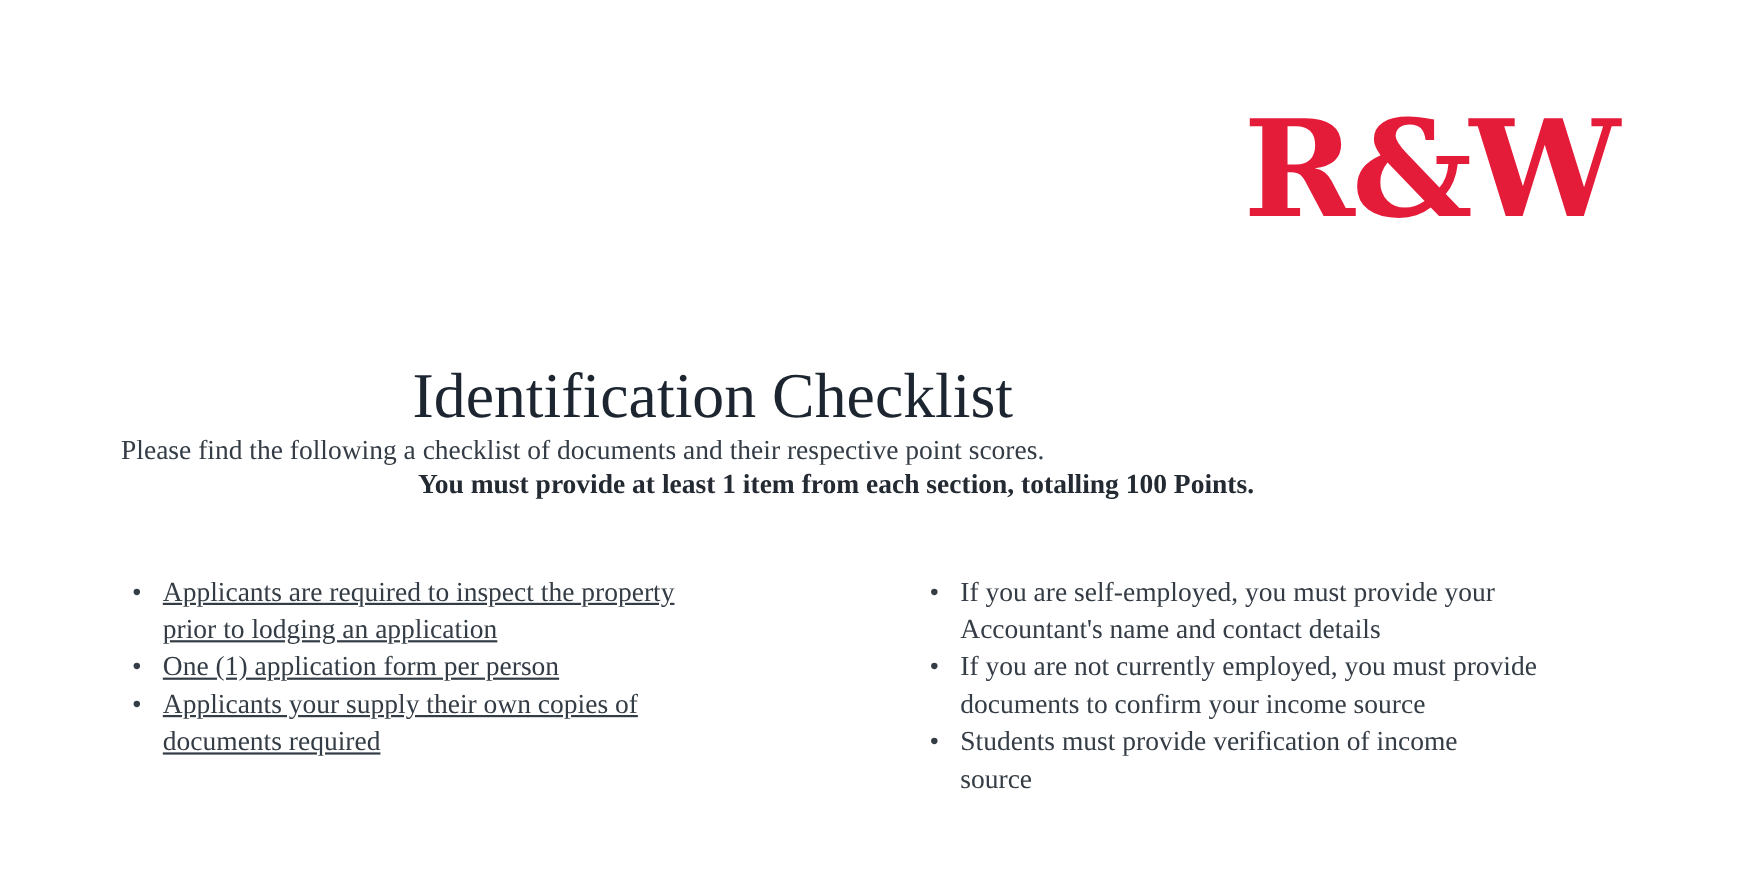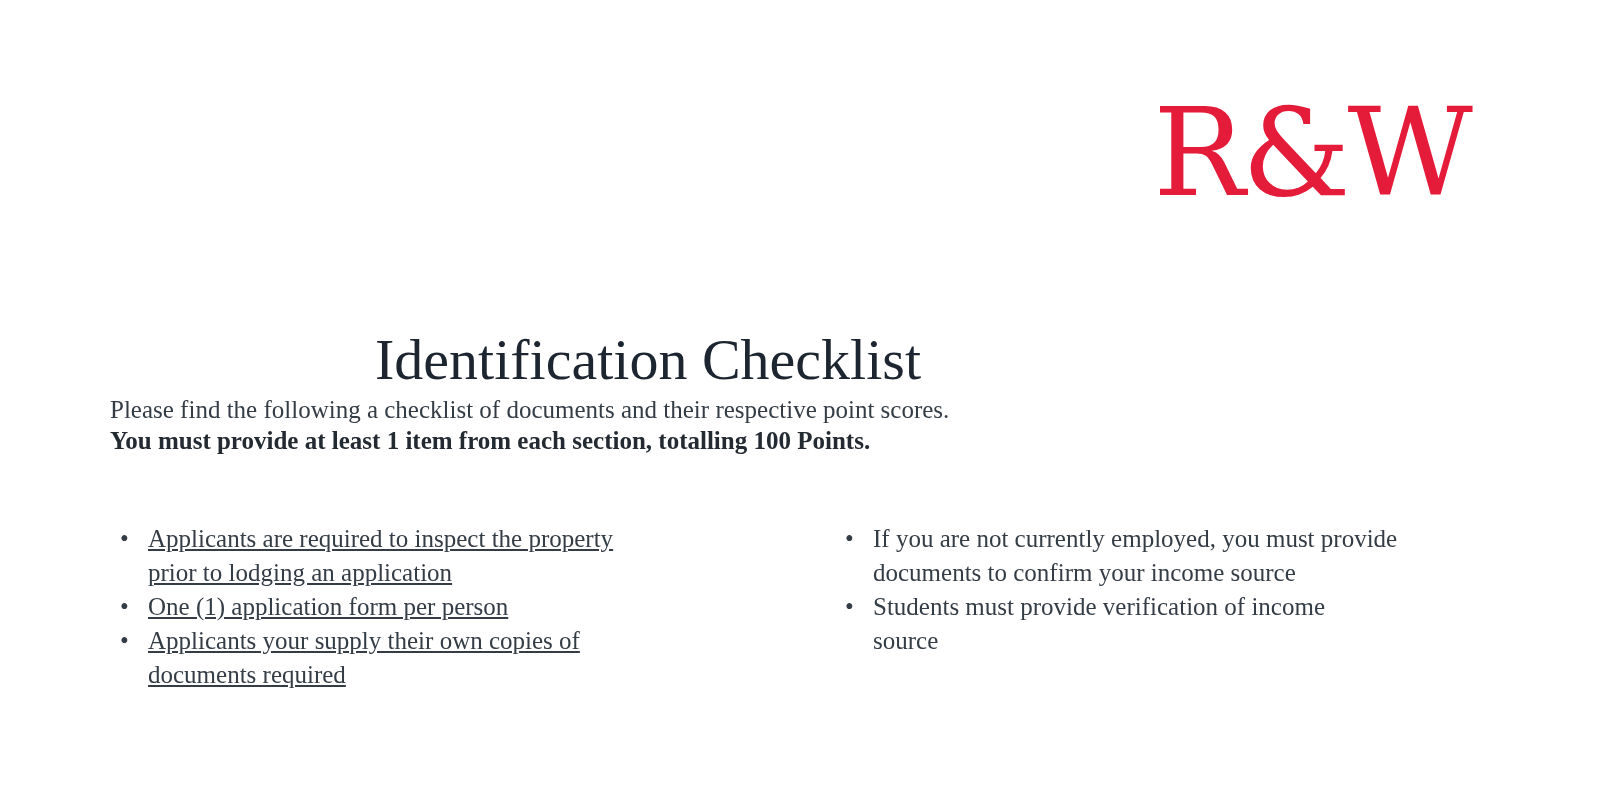--- a/index.html
+++ b/index.html
@@ -15,21 +15,21 @@
     font-family: "Liberation Serif", serif;
     color: #343c45;
   }
 
   
   .logo {
     position: absolute;
     top: 92px;
     right: 130px;
     font-family: "DejaVu Serif", serif;
-    font-weight: 400;
+    font-weight: 700;
     font-size: 122px;
     line-height: 1;
     color: #e51b3a;
     letter-spacing: -3px;
     margin-left: 16px;
   }
 
   
   .title {
     position: absolute;
@@ -49,20 +49,21 @@
     top: 394px;
     left: 110px;
     width: 1300px;
     font-size: 25px;
     line-height: 31px;
     color: #343c45;
   }
   .intro-bold {
     font-weight: 700;
     color: #232a32;
+    text-align: center;
   }
 
   
   .columns {
     position: absolute;
     top: 522px;
     left: 110px;
     width: 1380px;
     display: flex;
   }
@@ -105,19 +106,21 @@
     <ul>
       <li>Applicants are required to inspect the property
 prior to lodging an application</li>
       <li>One (1) application form per person</li>
       <li>Applicants your supply their own copies of
 documents required</li>
     </ul>
   </div>
   <div class="col-right">
     <ul>
+      <li>If you are self-employed, you must provide your
+Accountant's name and contact details</li>
       <li>If you are not currently employed, you must provide
 documents to confirm your income source</li>
       <li>Students must provide verification of income
 source</li>
     </ul>
   </div>
 </div>
 
 </body></html>

